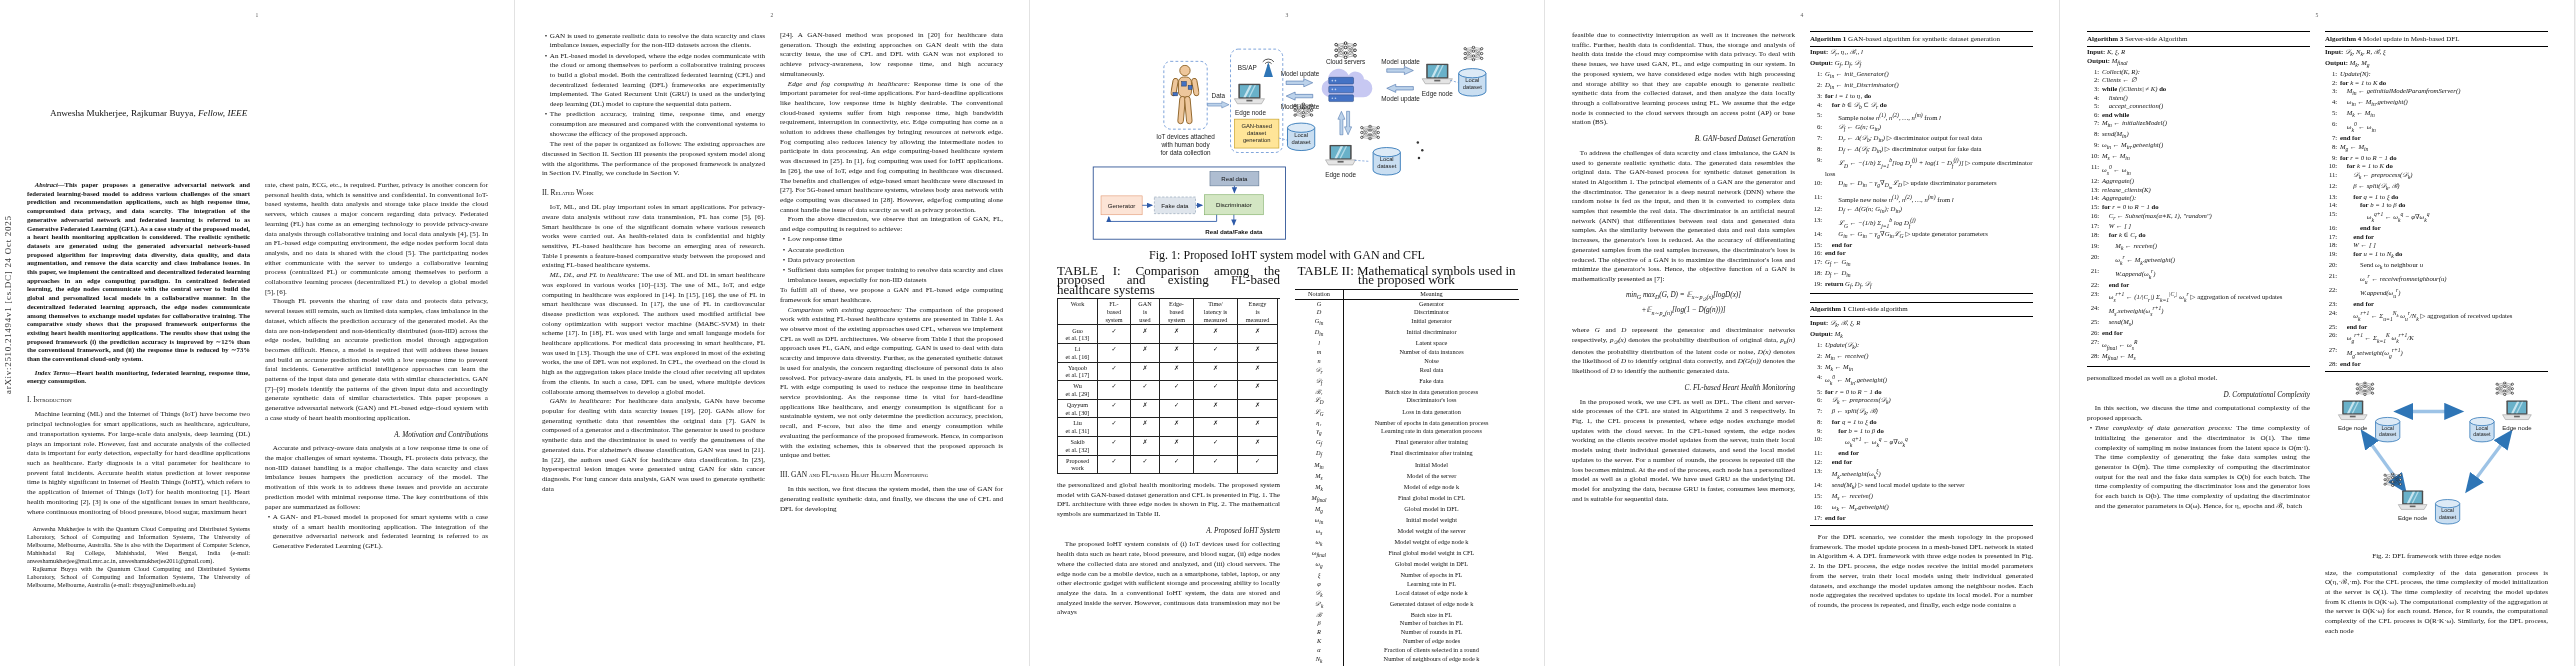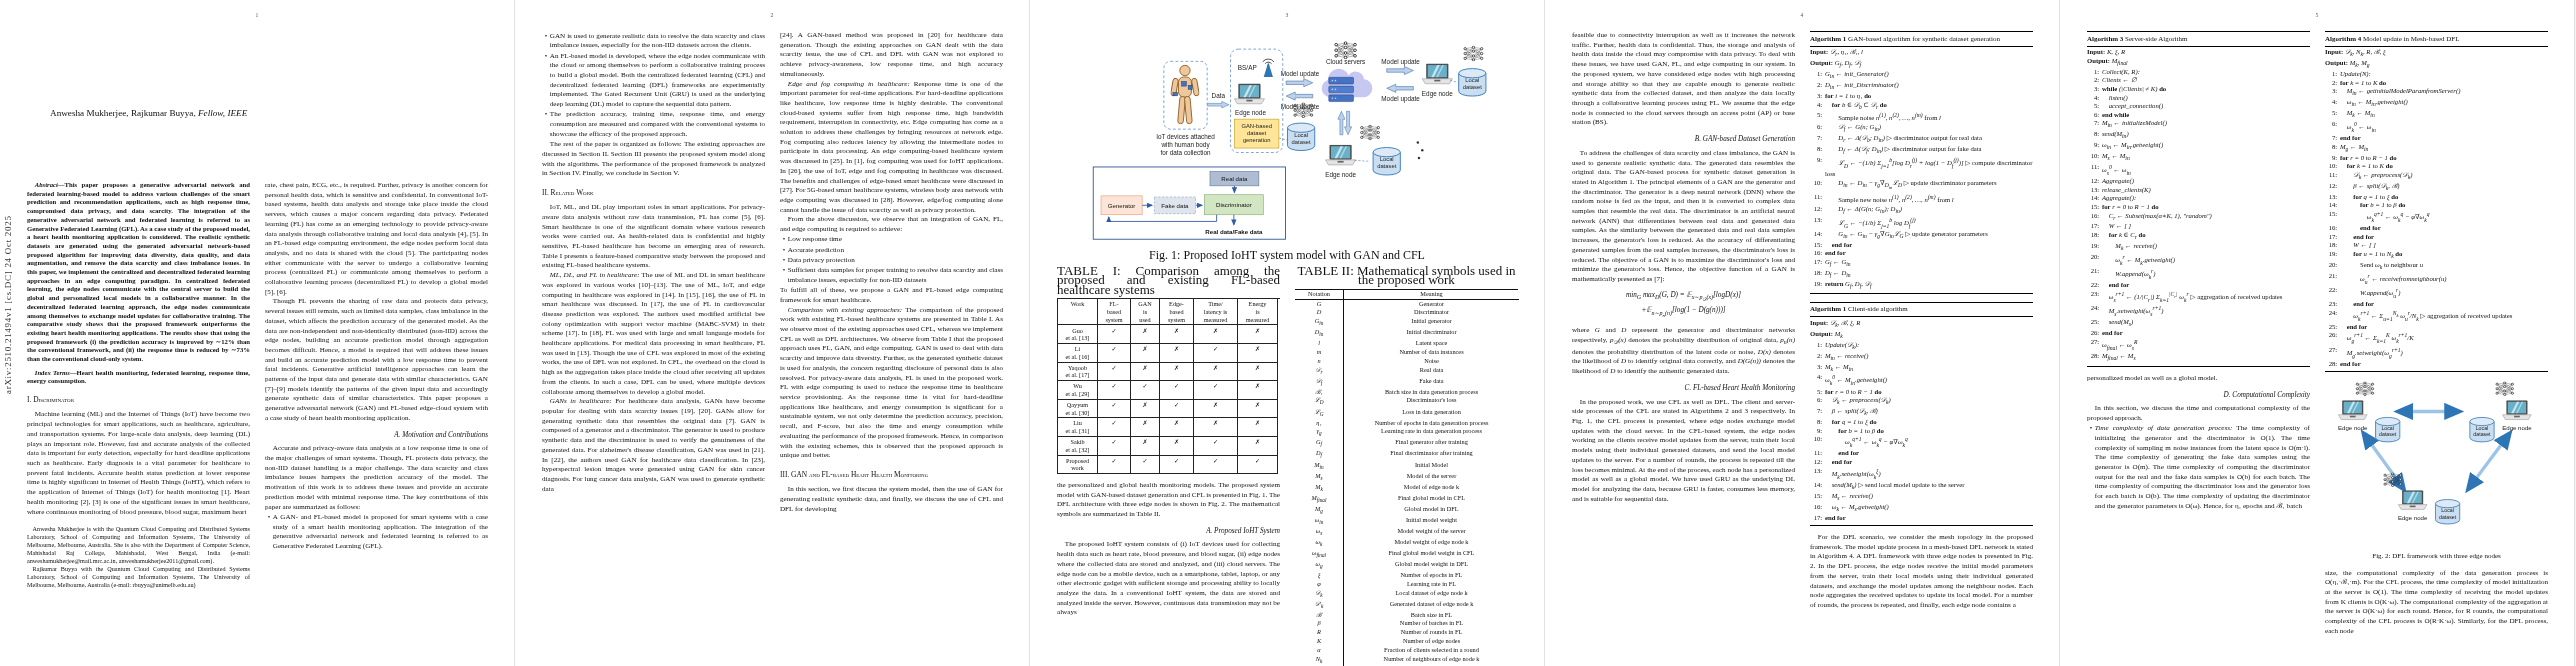--- a/index.html
+++ b/index.html
@@ -139,21 +139,21 @@
 <div id="pages">
 
   <div class="page">
     <div class="pageno">1</div>
     <div class="wm">arXiv:2510.21494v1  [cs.DC]  24 Oct 2025</div>
     <div class="authors"><span>Anwesha Mukherjee, Rajkumar Buyya, </span><i>Fellow, IEEE</i></div>
 
     <div class="col c1 colP1">
       <p class="abs"><span class="al1">Abstract</span><span>—This paper proposes a generative adversarial network and federated learning-based model to address various challenges of the smart prediction and recommendation applications, such as high response time, compromised data privacy, and data scarcity. The integration of the generative adversarial network and federated learning is referred to as Generative Federated Learning (GFL). As a case study of the proposed model, a heart health monitoring application is considered. The realistic synthetic datasets are generated using the generated adversarial network-based proposed algorithm for improving data diversity, data quality, and data augmentation, and remove the data scarcity and class imbalance issues. In this paper, we implement the centralized and decentralized federated learning approaches in an edge computing paradigm. In centralized federated learning, the edge nodes communicate with the central server to build the global and personalized local models in a collaborative manner. In the decentralized federated learning approach, the edge nodes communicate among themselves to exchange model updates for collaborative training. The comparative study shows that the proposed framework outperforms the existing heart health monitoring applications. The results show that using the proposed framework (i) the prediction accuracy is improved by ∼12% than the conventional framework, and (ii) the response time is reduced by ∼73% than the conventional cloud-only system.</span></p>
       <p class="idx"><span class="al1">Index Terms</span><span>—Heart health monitoring, federated learning, response time, energy consumption.</span></p>
-      <div class="sech">I. Discriminator</div>
+      <div class="sech">I. Introduction</div>
       <div class="lhost"><p class="para"><span>Machine learning (ML) and the Internet of Things (IoT) have become two principal technologies for smart applications, such as healthcare, agriculture, and transportation systems. For large-scale data analysis, deep learning (DL) plays an important role. However, fast and accurate analysis of the collected data is important for early detection, especially for hard deadline applications such as healthcare. Early diagnosis is a vital parameter for healthcare to prevent fatal incidents. Accurate health status prediction at lower response time is highly significant in Internet of Health Things (IoHT), which refers to the application of Internet of Things (IoT) for health monitoring [1]. Heart health monitoring [2], [3] is one of the significant issues in smart healthcare, where continuous monitoring of blood pressure, blood sugar, maximum heart</span></p></div>
       <div class="fns">
         <div>
             <p class="fn"><span>Anwesha Mukherjee is with the Quantum Cloud Computing and Distributed Systems Laboratory, School of Computing and Information Systems, The University of Melbourne, Melbourne, Australia. She is also with the Department of Computer Science, Mahishadal Raj College, Mahishadal, West Bengal, India (e-mail: anweshamukherjee@mail.mrc.ac.in, anweshamukherjee2011@gmail.com).</span></p>
             <p class="fn"><span>Rajkumar Buyya with the Quantum Cloud Computing and Distributed Systems Laboratory, School of Computing and Information Systems, The University of Melbourne, Melbourne, Australia (e-mail: rbuyya@unimelb.edu.au)</span></p>
           </div>
       </div>
     </div>
     <div class="col c2 colP1">
       <div>

